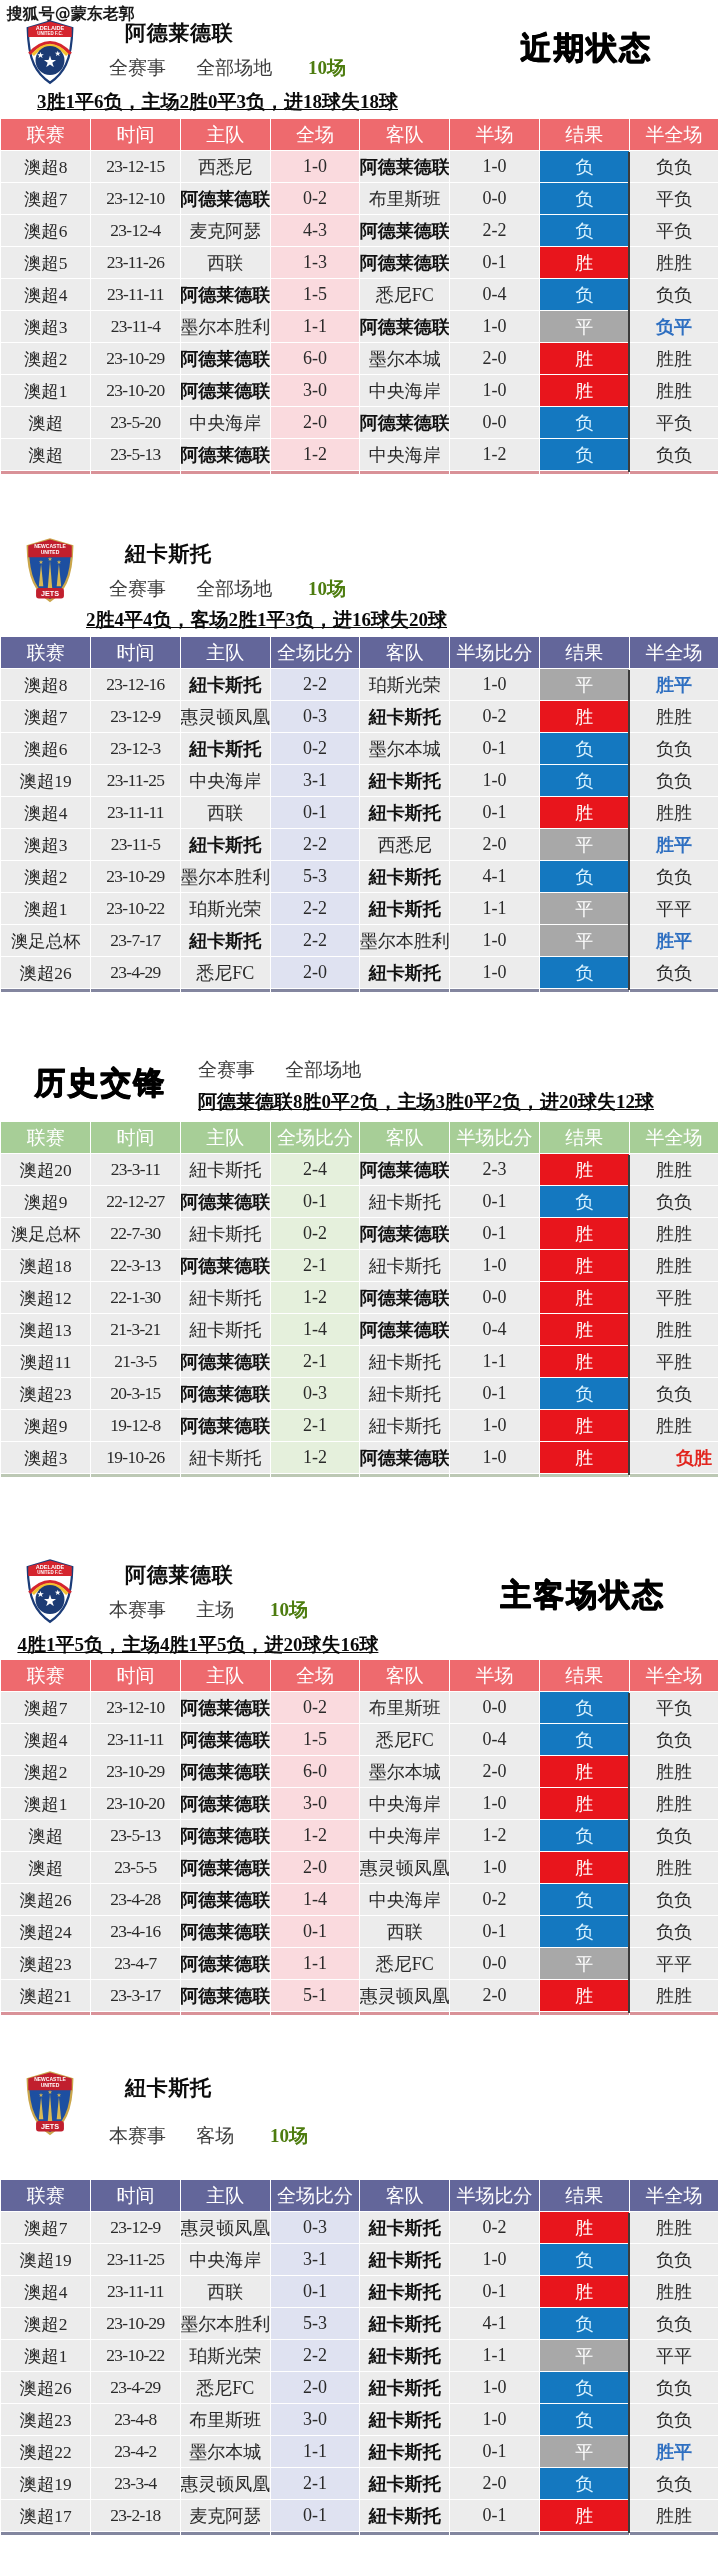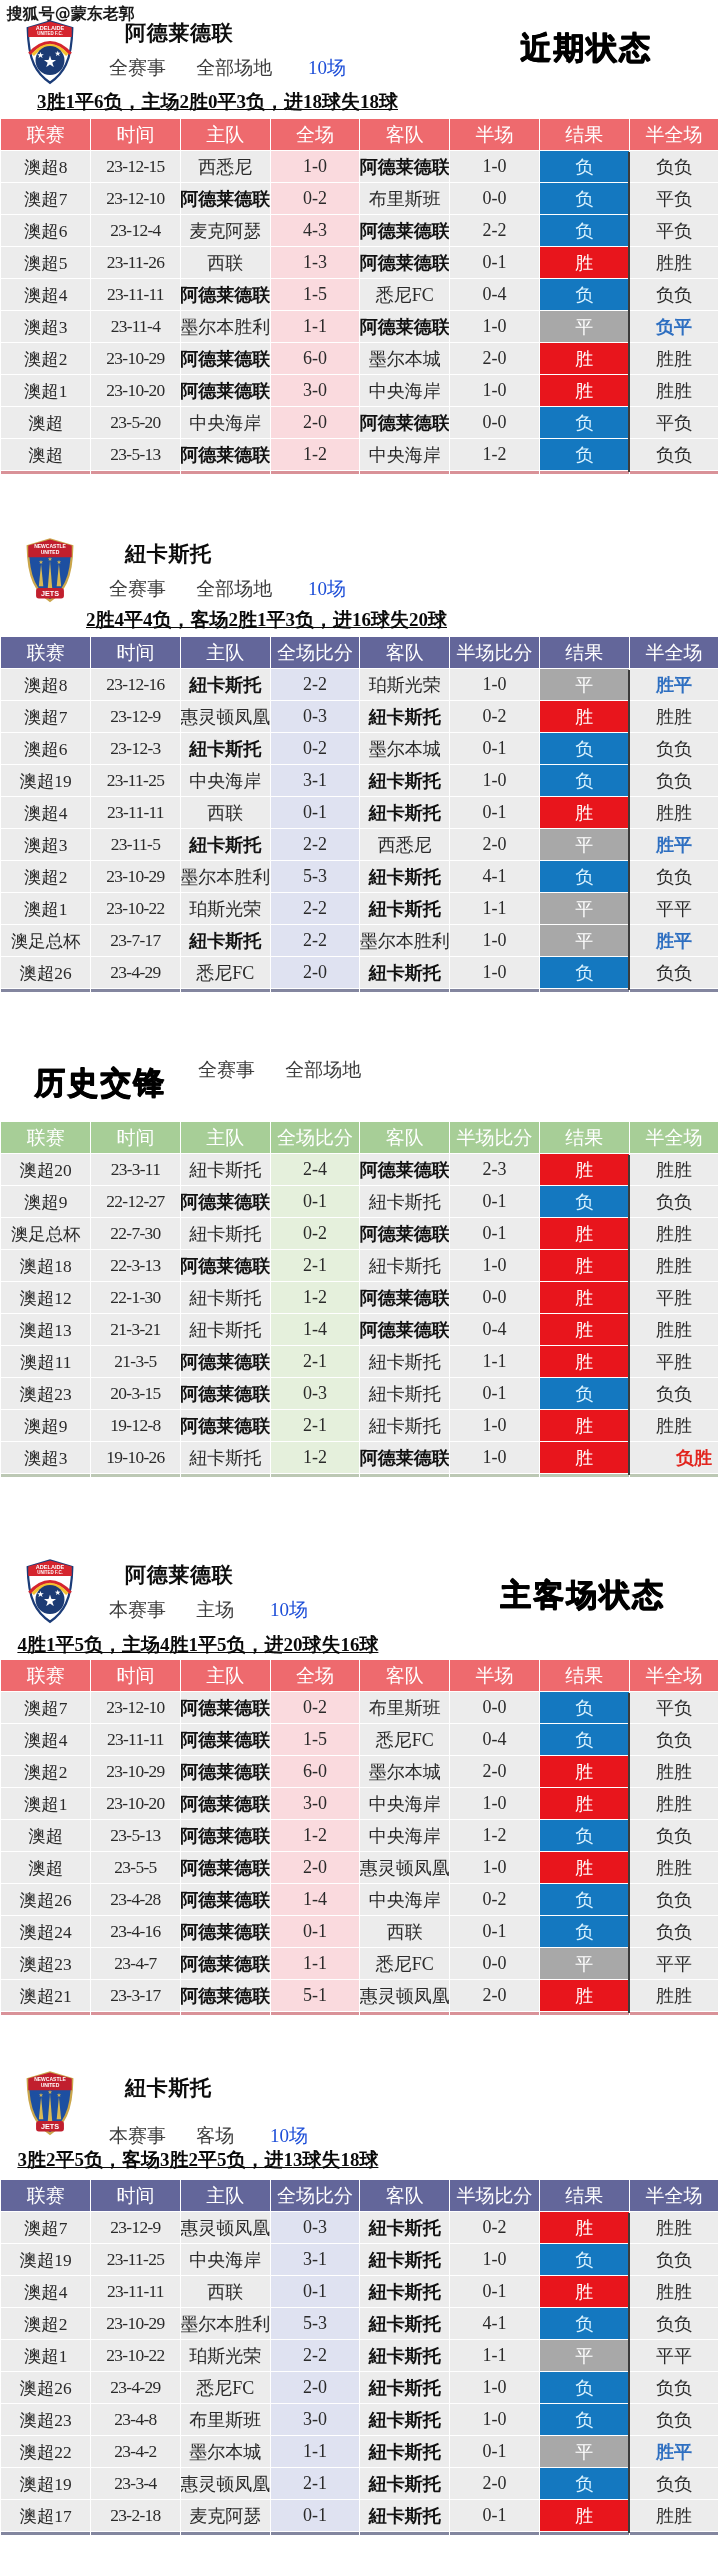--- a/index.html
+++ b/index.html
@@ -9,21 +9,21 @@
 
   .watermark{position:absolute;left:6.7px;top:4px;font-size:16px;font-weight:bold;color:#1a1a1a;
     font-family:"DejaVu Sans",sans-serif;
     text-shadow:-1.3px -1.3px 0 #fff,1.3px -1.3px 0 #fff,-1.3px 1.3px 0 #fff,1.3px 1.3px 0 #fff,2px 2px 0.7px rgba(255,255,255,.7);}
   .logo{position:absolute;left:22px;width:56px;height:68px;}
   .teamtitle{position:absolute;left:125px;font-size:21px;font-weight:bold;color:#0d0d0d;letter-spacing:0.7px;}
   .biglabel{position:absolute;font-size:31px;font-weight:900;color:#000;letter-spacing:2px;
     font-family:"DejaVu Serif","Liberation Serif",serif;text-shadow:0.7px 0 0 #000,0 0.7px 0 #000,0.7px 0.7px 0 #000;}
   .filters{position:absolute;left:109px;font-size:19px;color:#3d3d3d;white-space:nowrap;}
   .filters .item{margin-right:25.5px;cursor:pointer;}
-  .filters .count{font-weight:normal;color:#1d4ed8;margin-left:5.4px;}
+  .filters .count{font-weight:bold;color:#4d7c0f;margin-left:5.4px;}
   .summary{position:absolute;font-size:19px;font-weight:bold;color:#0a0a0a;white-space:nowrap;text-decoration:underline;}
 
   .table{position:absolute;left:1.3px;width:717px;display:grid;
     grid-template-columns:repeat(8,1fr);grid-template-rows:31px repeat(10,31px) 2.7px;gap:1px;}
   .hcell{color:#fff;font-size:19px;display:flex;align-items:center;justify-content:center;
     white-space:nowrap;overflow:hidden;}
   .cell{background:var(--row-bg);display:flex;align-items:center;justify-content:center;
     font-size:18px;color:#2a2a2a;white-space:nowrap;overflow:hidden;}
   .cell.date{font-size:17.4px;letter-spacing:-0.7px;}
   .cell.league{font-size:17.4px;}
@@ -297,20 +297,21 @@
         <div class="vdiv"></div>
       </div>
   </section>
 
   <section style="top:1047px;height:490px;">
     <div class="biglabel" style="top:14.8px;left:34px;">历史交锋</div>
     <div class="filters" style="top:10px;left:198px;">
       <span class="item">全赛事</span>
       <span class="item">全部场地</span>
     </div>
+    <div class="summary" style="top:42px;left:198px;">阿德莱德联8胜0平2负，主场3胜0平2负，进20球失12球</div>
     <div class="table theme-green" style="top:75px;">
         <div class="hcell">联赛</div>
         <div class="hcell">时间</div>
         <div class="hcell">主队</div>
         <div class="hcell">全场比分</div>
         <div class="hcell">客队</div>
         <div class="hcell">半场比分</div>
         <div class="hcell">结果</div>
         <div class="hcell">半全场</div>
         <div class="cell league">澳超20</div>
@@ -541,21 +542,20 @@
       <text x="66" y="52" font-size="10" fill="#d9b954" text-anchor="middle">★</text>
       <rect x="25" y="95" width="50" height="19" rx="5" fill="#c11f2e"></rect>
       <text x="50" y="110" font-size="13" font-weight="bold" fill="#fff" text-anchor="middle" font-family="Liberation Sans,sans-serif">JETS</text>
     </svg>
     <div class="teamtitle" style="top:21px;">紐卡斯托</div>
     <div class="filters" style="top:44px;margin-top:26px;">
       <span class="item">本赛事</span>
       <span class="item">客场</span>
       <span class="count">10场</span>
     </div>
-    <div class="summary" style="top:94px;left:17.4px;">3胜2平5负，客场3胜2平5负，进13球失18球</div>
     <div class="table theme-slate" style="top:127px;">
         <div class="hcell">联赛</div>
         <div class="hcell">时间</div>
         <div class="hcell">主队</div>
         <div class="hcell">全场比分</div>
         <div class="hcell">客队</div>
         <div class="hcell">半场比分</div>
         <div class="hcell">结果</div>
         <div class="hcell">半全场</div>
         <div class="cell league">澳超7</div>

